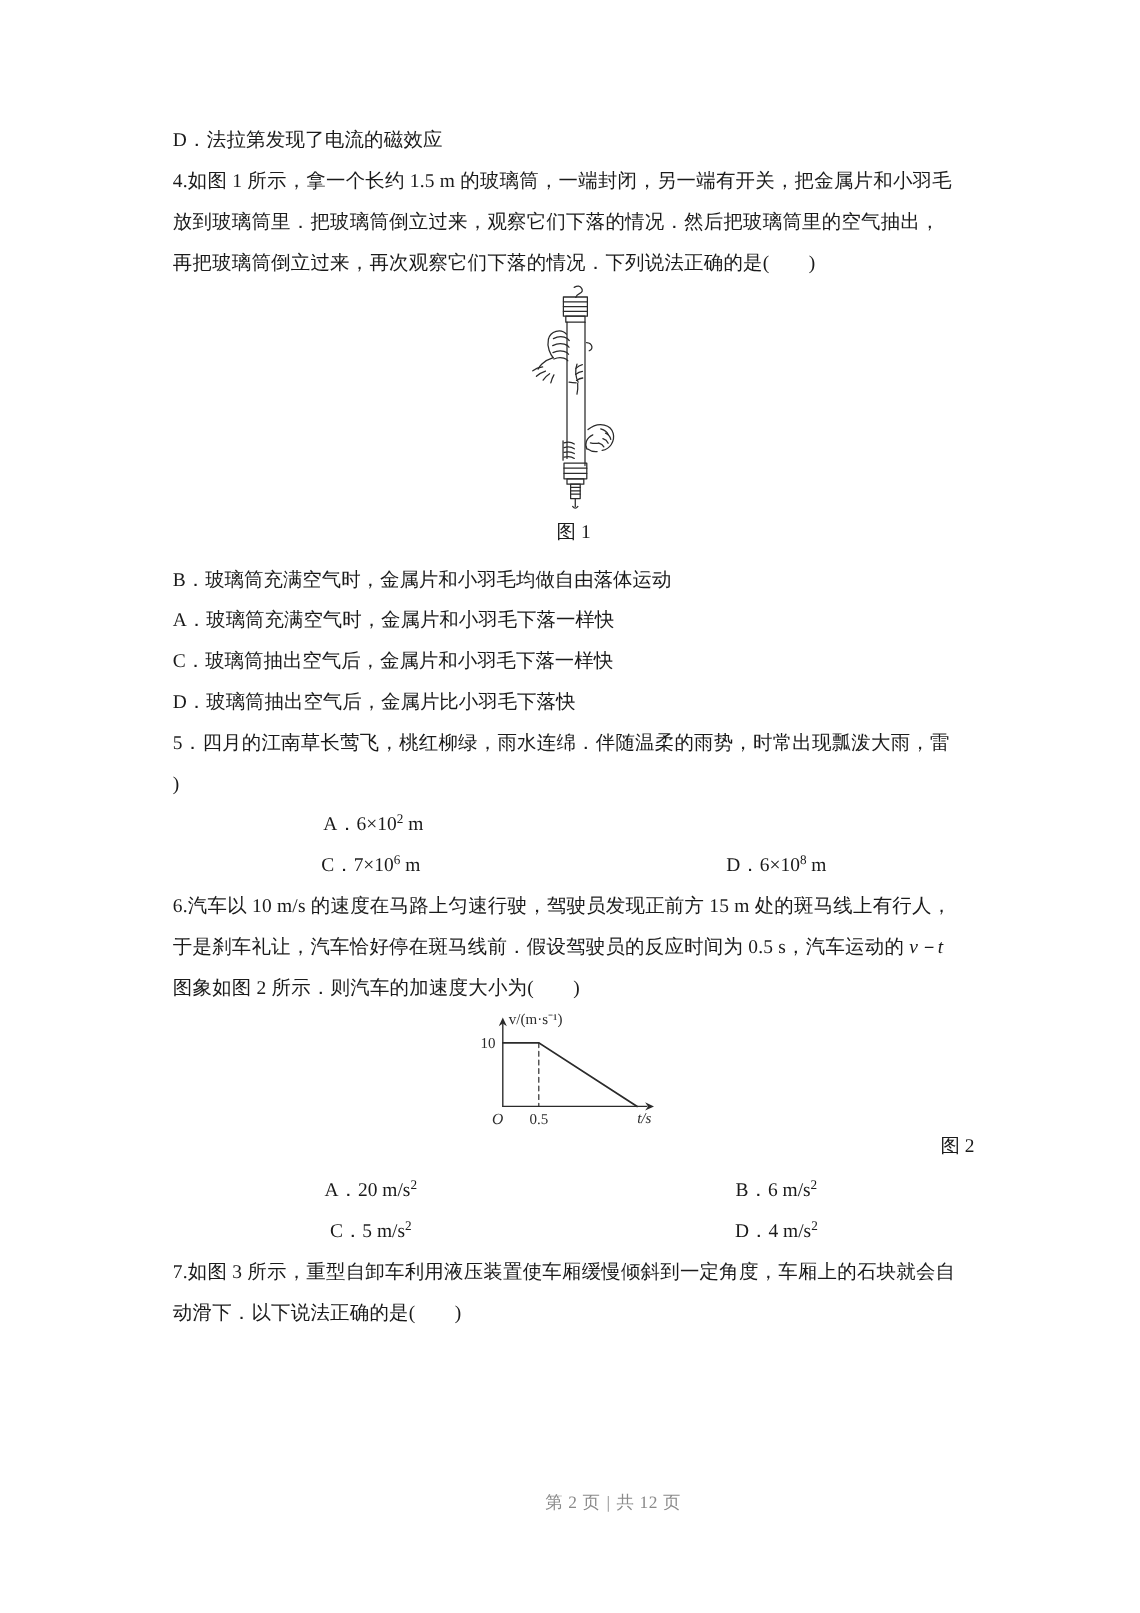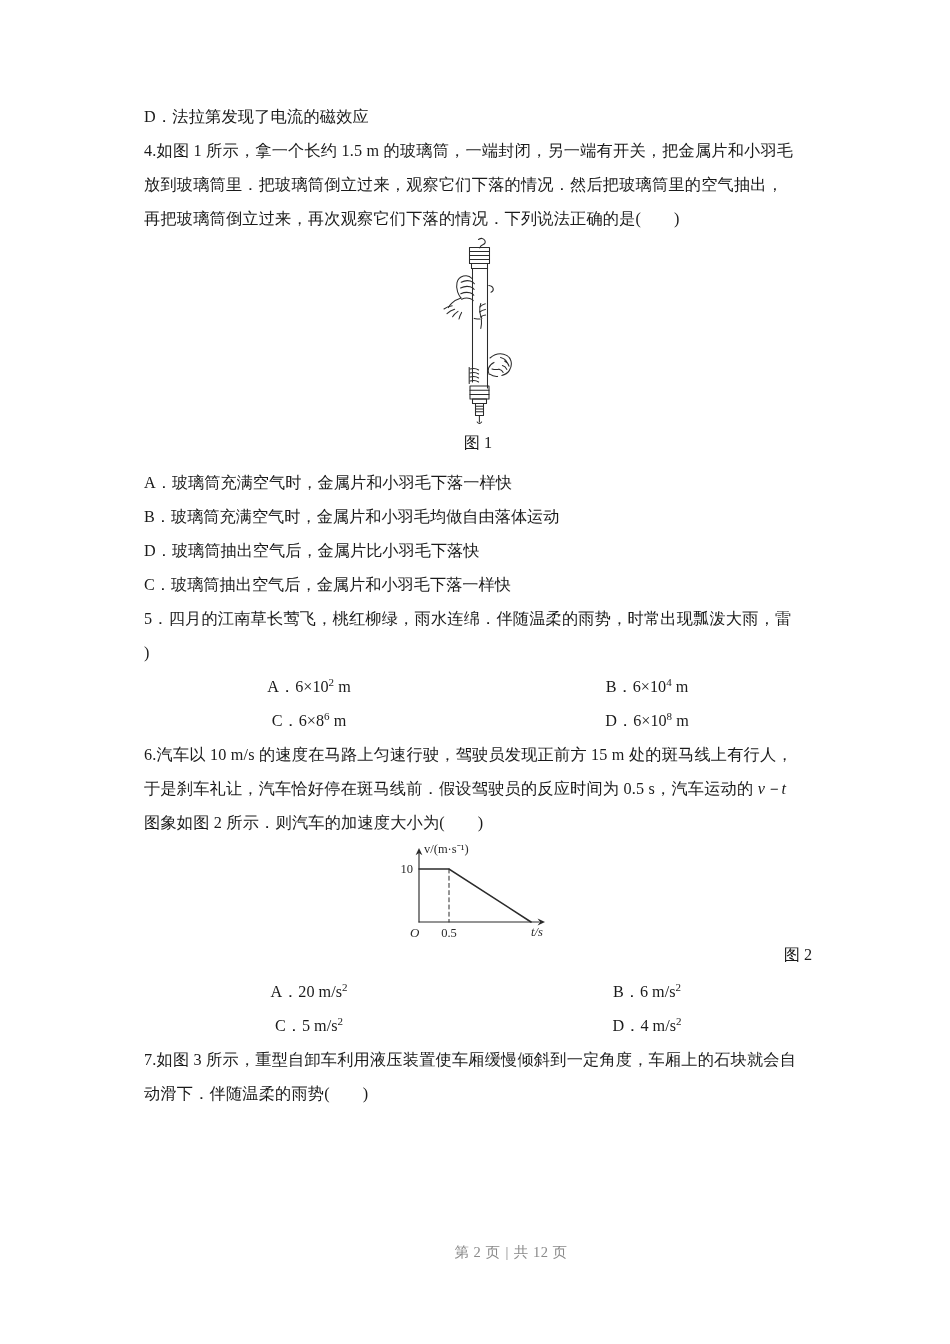--- a/index.html
+++ b/index.html
@@ -195,34 +195,33 @@
           <line x1="59.5" y1="170.2" x2="67.5" y2="170.2"></line>
           <line x1="59.5" y1="173.0" x2="67.5" y2="173.0"></line>
           <line x1="59.5" y1="175.8" x2="67.5" y2="175.8"></line>
           <line x1="63.4" y1="179.5" x2="63.4" y2="186.0"></line>
           <path d="M61.2 186.0 q2.2 3.0 4.4 0"></path>
         </g>
       </svg>
       <div class="fig1-cap">图 1</div>
     </div>
 
+    <div class="opt">B．玻璃筒充满空气时，金属片和小羽毛均做自由落体运动</div>
     <div class="opt">A．玻璃筒充满空气时，金属片和小羽毛下落一样快</div>
-    <div class="opt">B．玻璃筒充满空气时，金属片和小羽毛均做自由落体运动</div>
+    <div class="opt">C．玻璃筒抽出空气后，金属片和小羽毛下落一样快</div>
     <div class="opt">D．玻璃筒抽出空气后，金属片比小羽毛下落快</div>
-    <div class="opt">C．玻璃筒抽出空气后，金属片和小羽毛下落一样快</div>
 
     <div class="qline qpara">5．四月的江南草长莺飞，桃红柳绿，雨水连绵．伴随温柔的雨势，时常出现瓢泼大雨，雷</div>
     <div class="qline qpara">)</div>
 
     <div class="opt-row">
       <div class="opt-col"><span>A．6×10</span><sup>2</sup><span> m</span></div>
-      <div class="opt-col second"><span>B．6×10</span><sup>4</sup><span> m</span></div>
-    </div>
-    <div class="opt-row">
-      <div class="opt-col"><span>C．6×8</span><sup>6</sup><span> m</span></div>
+    </div>
+    <div class="opt-row">
+      <div class="opt-col"><span>C．7×10</span><sup>6</sup><span> m</span></div>
       <div class="opt-col second"><span>D．6×10</span><sup>8</sup><span> m</span></div>
     </div>
 
     <div class="qline qpara">6.汽车以 10 m/s 的速度在马路上匀速行驶，驾驶员发现正前方 15 m 处的斑马线上有行人，</div>
     <div class="qline qpara"><span>于是刹车礼让，汽车恰好停在斑马线前．假设驾驶员的反应时间为 0.5 s，汽车运动的 </span><span class="ital">v－t</span></div>
     <div class="qline qpara">图象如图 2 所示．则汽车的加速度大小为(　　)</div>
 
     <div class="fig2-wrap">
       <svg class="fig2-svg" width="175" height="105" viewBox="0 0 175 105">
         <g stroke="#2b2b2b" fill="none" stroke-width="1.15" stroke-linecap="round">
@@ -251,19 +250,19 @@
     <div class="opt-row">
       <div class="opt-col"><span>A．20 m/s</span><sup>2</sup></div>
       <div class="opt-col second"><span>B．6 m/s</span><sup>2</sup></div>
     </div>
     <div class="opt-row">
       <div class="opt-col"><span>C．5 m/s</span><sup>2</sup></div>
       <div class="opt-col second"><span>D．4 m/s</span><sup>2</sup></div>
     </div>
 
     <div class="qline qpara">7.如图 3 所示，重型自卸车利用液压装置使车厢缓慢倾斜到一定角度，车厢上的石块就会自</div>
-    <div class="qline qpara">动滑下．伴随温柔的雨势(　　)</div>
+    <div class="qline qpara">动滑下．以下说法正确的是(　　)</div>
 
   </div>
 
   <div class="footer"><span>第</span> <span>2</span> <span>页</span><span class="sep">|</span><span>共</span> <span>12</span> <span>页</span></div>
 
 </div>
 
 </body></html>

